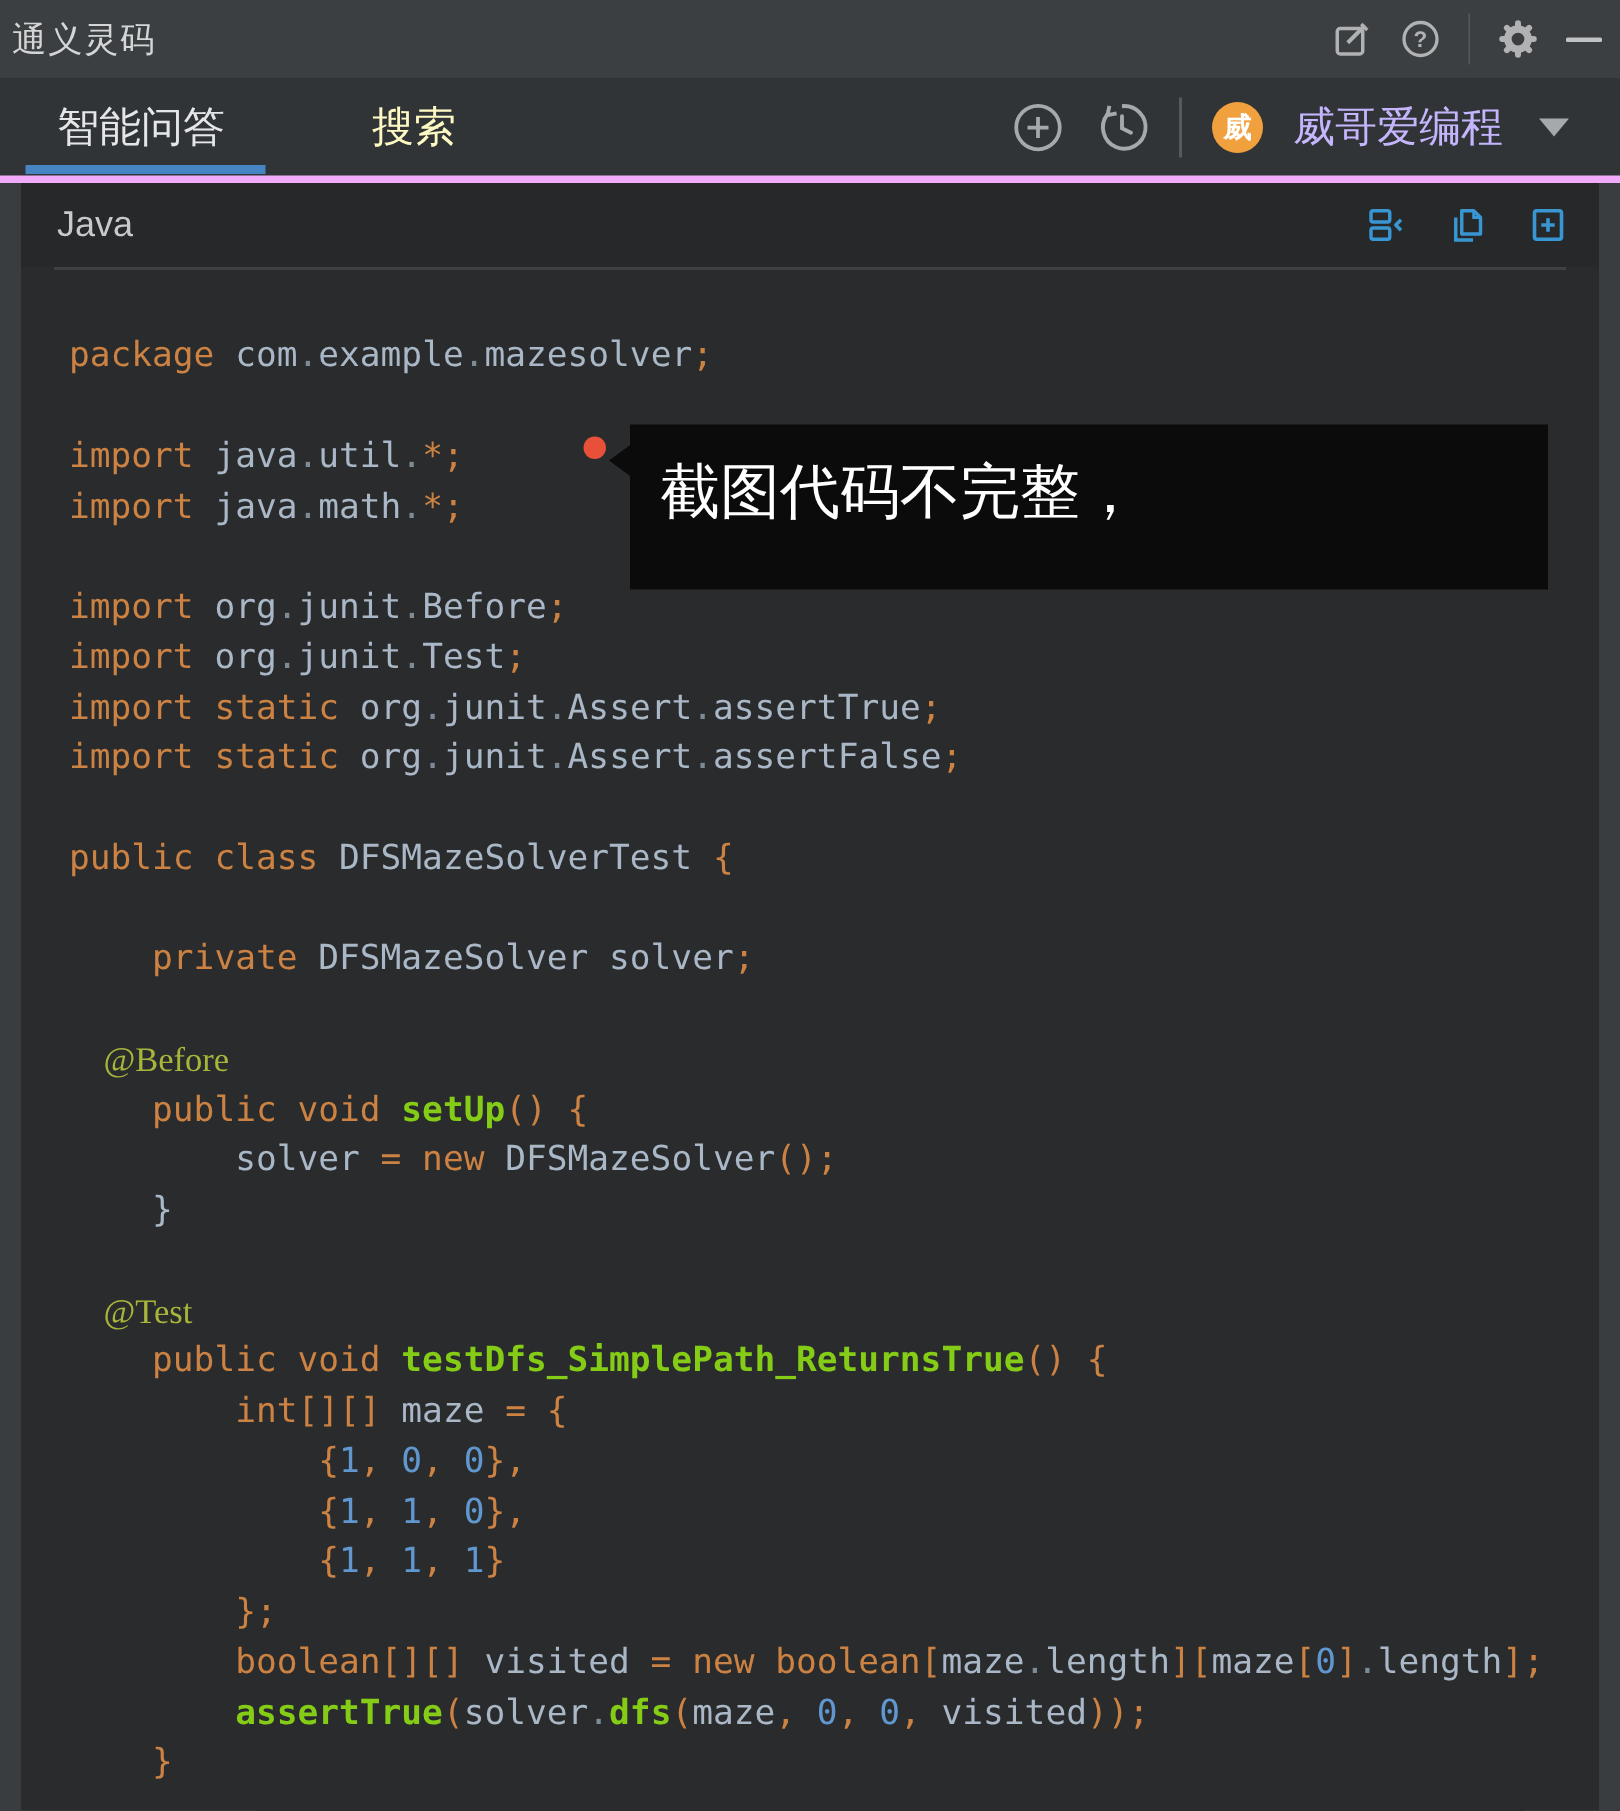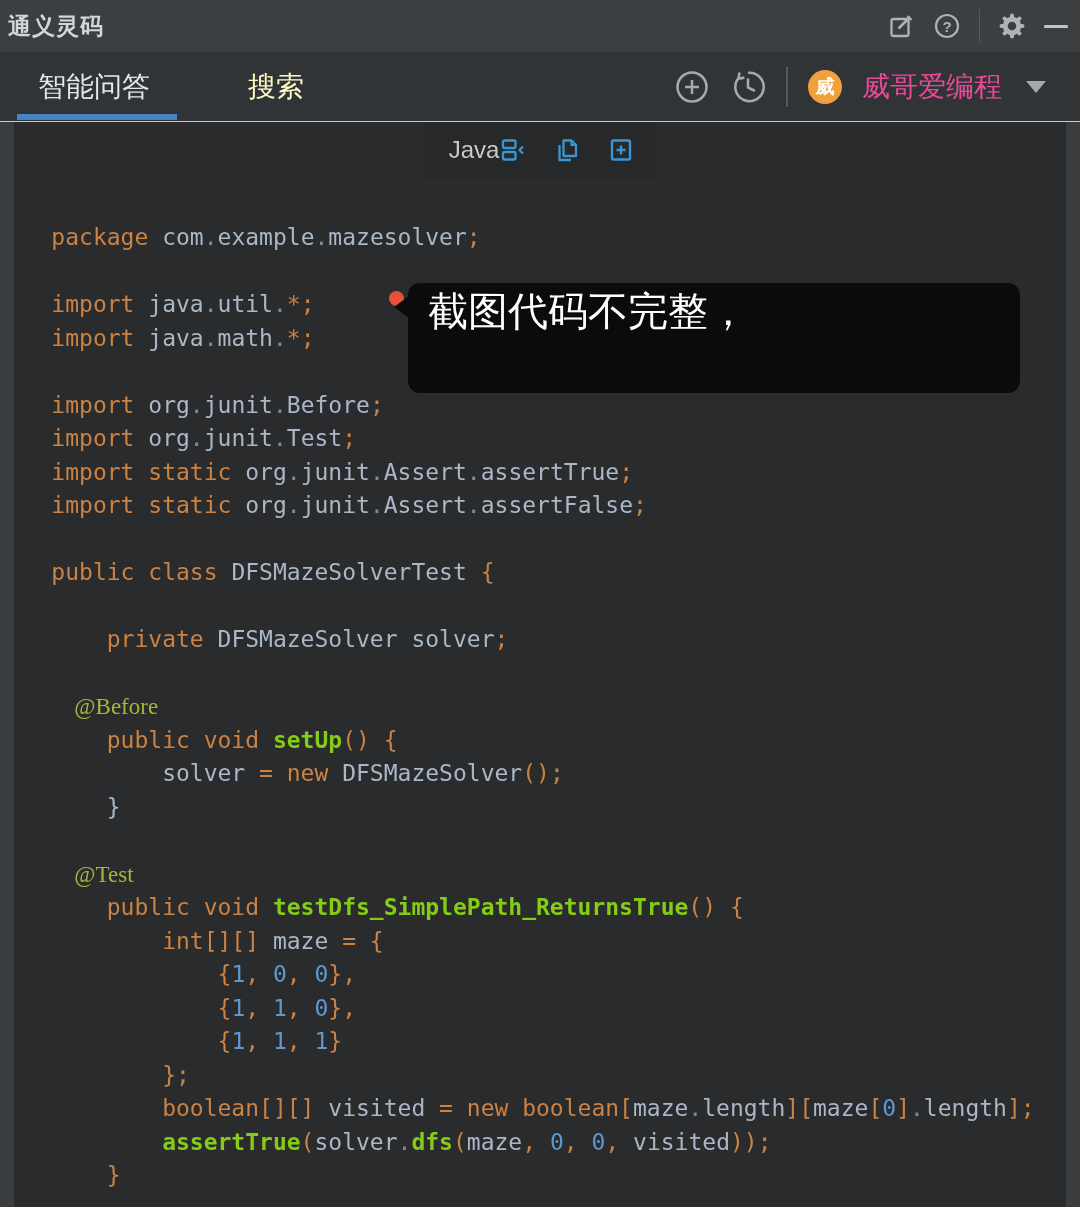--- a/index.html
+++ b/index.html
@@ -6,48 +6,48 @@
   html,body { background:#3a3d40; }
   .app {
     position:relative; width:1080px; height:1207px; overflow:hidden;
     background:#3a3d40; font-family:"Liberation Sans", sans-serif;
   }
   
   .titlebar {
     height:52px; background:#3c3f41; display:flex; align-items:center;
     padding:0 8px 0 8px;
   }
-  .titlebar .title { font-size:23px; color:#d3d5d7; letter-spacing:1px;font-weight:bold; }
+  .titlebar .title { font-size:23px; color:#d3d5d7; letter-spacing:1px; }
   .tb-icons { margin-left:auto; display:flex; align-items:center; gap:18px; padding-right:4px; color:#b0b2b4; }
   .tb-icons svg { display:block; }
   .vdiv { width:1px; height:34px; background:#57595b; }
   .vdiv2 { width:2px; height:40px; background:#57595b; }
   .min-bar { width:24px; height:3px; background:#c0c2c4; border-radius:1px; }
   
   .tabbar {
     position:relative; height:70px; background:#313437; display:flex; align-items:center;
-    border-bottom:1px solid #f0abfc;
+    border-bottom:5px solid #f0abfc;
   }
   .tab { position:relative; height:100%; display:flex; align-items:center; font-size:28px; color:#fef9c3; padding:0 10px; cursor:default; }
   .tab-qa { margin-left:28px; }
   .tab-search { margin-left:78px; }
   .tab.active { color:#e4e6e8; }
   .tab.active .underline {
     position:absolute; left:-11px; bottom:1px; width:160px; height:6px; background:#4784c4;
   }
   .tab-right { margin-left:auto; display:flex; align-items:center; gap:20px; padding-right:34px; color:#a6a9ab; }
   .avatar {
     width:34px; height:34px; border-radius:50%; background:#f0a03c; color:#fff;
     display:flex; align-items:center; justify-content:center; font-size:19px; font-weight:bold;
   }
-  .username { font-size:28px; color:#ec4899; }
+  .username { font-size:28px; color:#c4b5fd; }
   .caret-down { width:0; height:0; border-left:10px solid transparent; border-right:10px solid transparent; border-top:12px solid #a6a9ab; margin-left:4px; }
   
   .content { position:relative; height:1085px; padding:0 14px; }
-  .code-panel { width:100%; height:100%; background:#2a2b2d; display:flex; flex-direction:column;align-items:center; }
+  .code-panel { width:100%; height:100%; background:#2a2b2d; display:flex; flex-direction:column; }
   .code-header { height:56px; background:#26282a; display:flex; align-items:center; padding:0 20px 0 24px; }
   .code-lang { font-size:24px; color:#c7c9cb; }
   .code-actions { margin-left:auto; display:flex; align-items:center; gap:26px; color:#3897d2; }
   .code-actions svg { display:block; cursor:pointer; }
   .code-divider { height:2px; background:#3e4042; margin:0 22px; }
   pre.code {
     flex:1; margin:16px; padding:25px 10px 10px 16px; overflow:hidden;
     font-family:"DejaVu Sans Mono", monospace; font-size:23px; line-height:33.5px; color:#a9b7c6;
   }
   .cl { height:33.5px; white-space:pre; }
@@ -56,22 +56,22 @@
   .c-d { color:#7e8a94; }
   .c-f { color:#84cc16; font-weight:bold; }
   .c-a { color:#a7b53b;font-family:Liberation Serif, serif; }
   .c-n { color:#6097cf; }
   
   .alert-dot {
     position:absolute; left:389px; top:169px; width:15px; height:15px; border-radius:50%;
     background:#e8503a;
   }
   .tooltip {
-    position:absolute; left:408px; top:161px; width:612px; height:110px;
-    background:#0b0b0b; border-radius:12px; padding:2px 10px 2px 20px;
+    position:absolute; left:420px; top:161px; width:612px; height:110px;
+    background:#0b0b0b; border-radius:0; padding:19px 10px 2px 20px;
     color:#ffffff; font-size:40px; line-height:52px; white-space:nowrap;
   }
   .tooltip .notch {
     position:absolute; left:-14px; top:13px; width:0; height:0;
     border-top:11px solid transparent; border-bottom:11px solid transparent;
     border-right:15px solid #0b0b0b;
   }
 </style>
 </head>
 <body>

